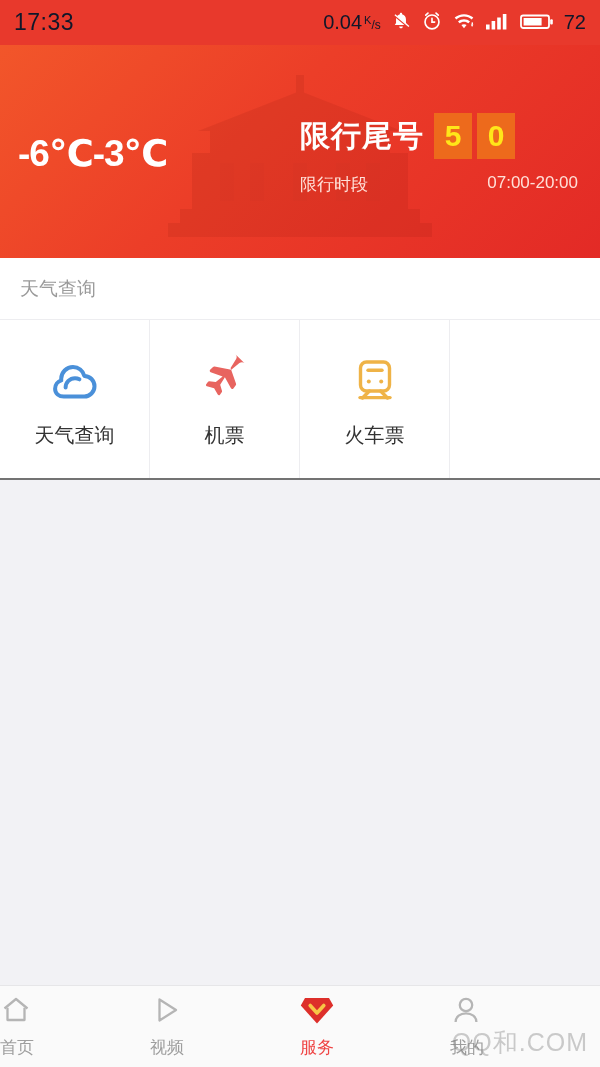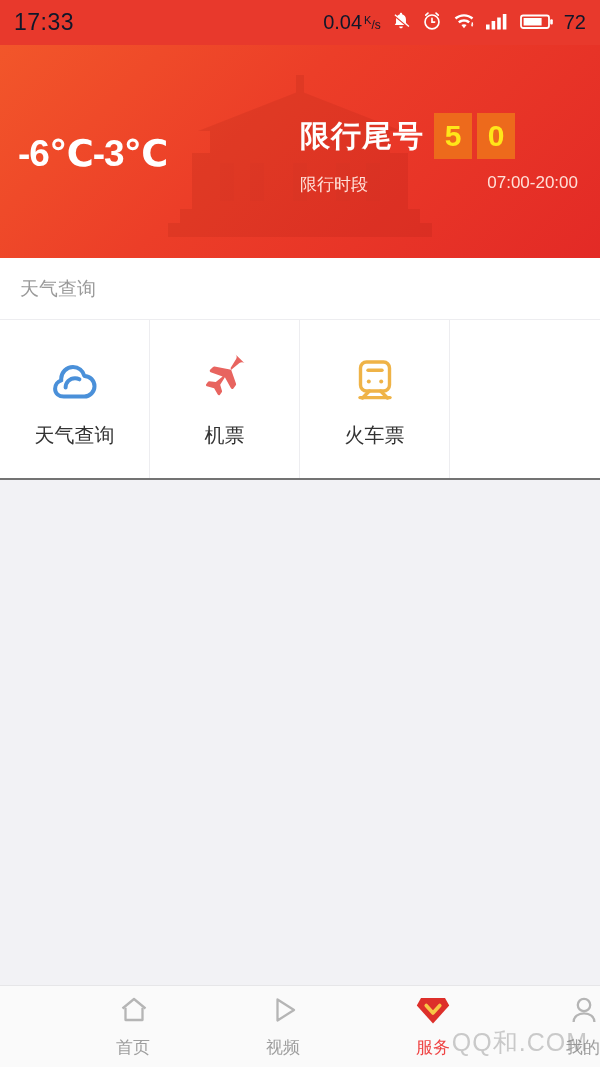--- a/index.html
+++ b/index.html
@@ -98,21 +98,21 @@
   
   .bottomnav{
     position:absolute; left:0; bottom:0;
     width:600px; height:82px;
     background:#fafafa;
     border-top:1px solid #e6e6e8;
     display:grid; grid-template-columns:repeat(4,1fr);
   }
   .nav-item{
     display:flex; flex-direction:column;
-    align-items:flex-end; justify-content:center;
+    align-items:flex-start; justify-content:center;
     gap:6px;
   }
   .nav-label{ font-size:17px; color:#9e9e9e; }
   .nav-item.active .nav-label{ color:#ef4444; }
 
   .watermark{
     position:absolute; right:12px; bottom:8px;
     font-size:25px; letter-spacing:1px;
     color:rgba(120,120,120,.38);
     font-family:"Liberation Sans",sans-serif;

